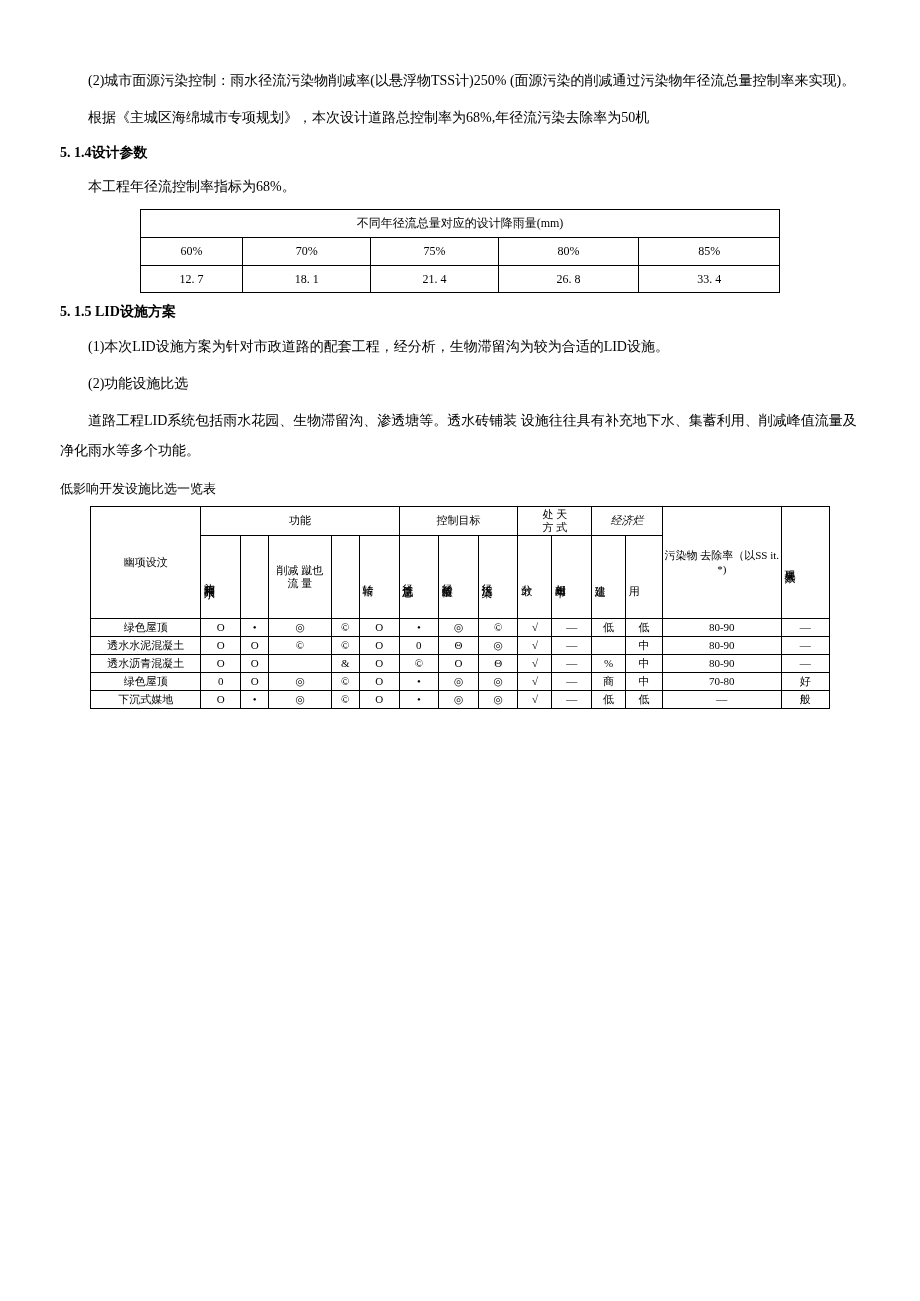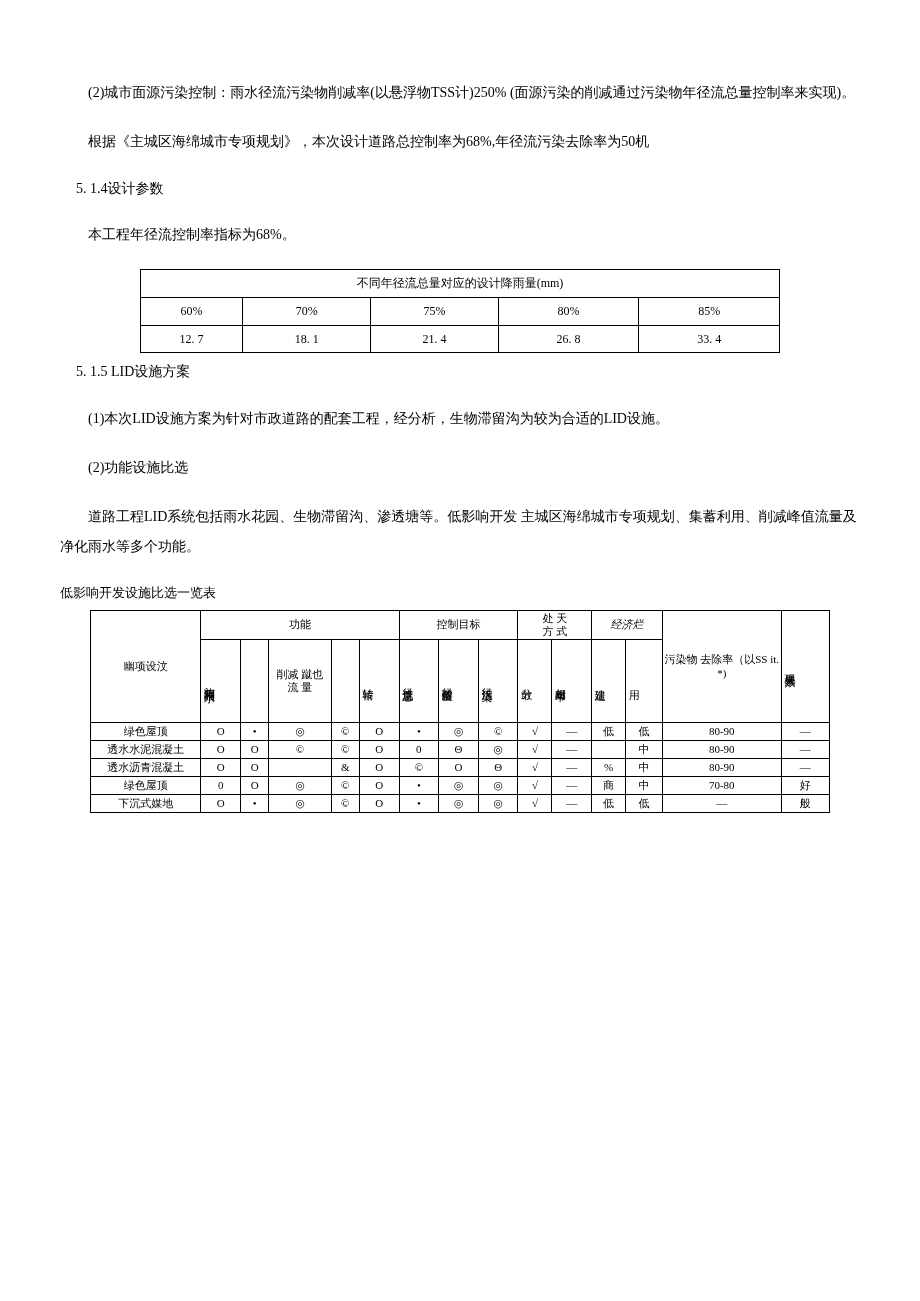--- a/index.html
+++ b/index.html
@@ -8,26 +8,27 @@
     color: #000;
     background: #fff;
     margin: 0;
     padding: 60px 60px;
     line-height: 1.9;
     width: 920px;
     box-sizing: border-box;
   }
   .para {
     text-indent: 2em;
-    margin: 18px 0;
+    margin: 6px 0;
     line-height: 2.2;
   }
   .sec {
-    margin: 6px 16px;
+    margin: 6px 0;
     text-indent: 0;
+    font-weight: bold;
   }
   table {
     border-collapse: collapse;
     margin: 4px auto;
   }
   table, th, td {
     border: 1px solid #000;
   }
   th, td {
     font-size: 12px;
@@ -77,21 +78,21 @@
     <td>21. 4</td>
     <td>26. 8</td>
     <td>33. 4</td>
   </tr>
 </tbody>
   </table>
 
 <p class="sec">5. 1.5 LID设施方案</p>
 <p class="para">(1)本次LID设施方案为针对市政道路的配套工程，经分析，生物滞留沟为较为合适的LID设施。</p>
 <p class="para">(2)功能设施比选</p>
-<p class="para">道路工程LID系统包括雨水花园、生物滞留沟、渗透塘等。低影响开发 主城区海绵城市专项规划、集蓄利用、削减峰值流量及净化雨水等多个功能。</p>
+<p class="para">道路工程LID系统包括雨水花园、生物滞留沟、渗透塘等。透水砖铺装 设施往往具有补充地下水、集蓄利用、削减峰值流量及净化雨水等多个功能。</p>
 
 <div class="t2cap">低影响开发设施比选一览表</div>
 
 <table class="t2">
   <colgroup>
     <col style="width:78px">
     <col style="width:28px">
       <col style="width:20px">
       <col style="width:44px">
       <col style="width:20px">

